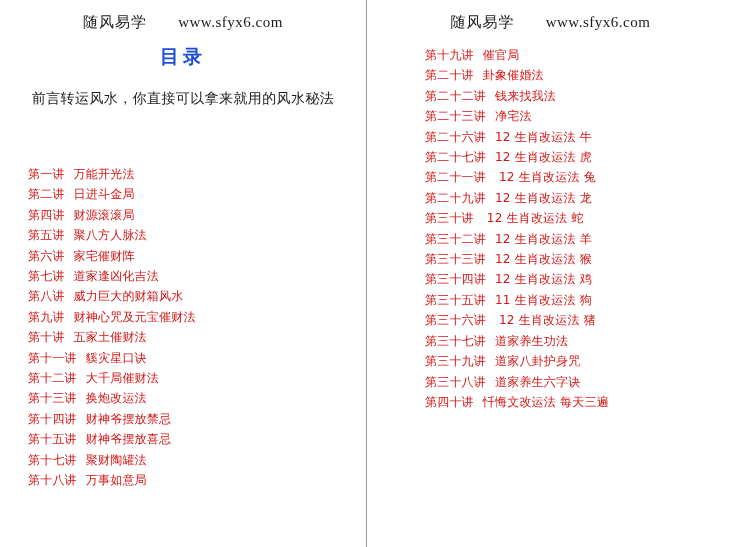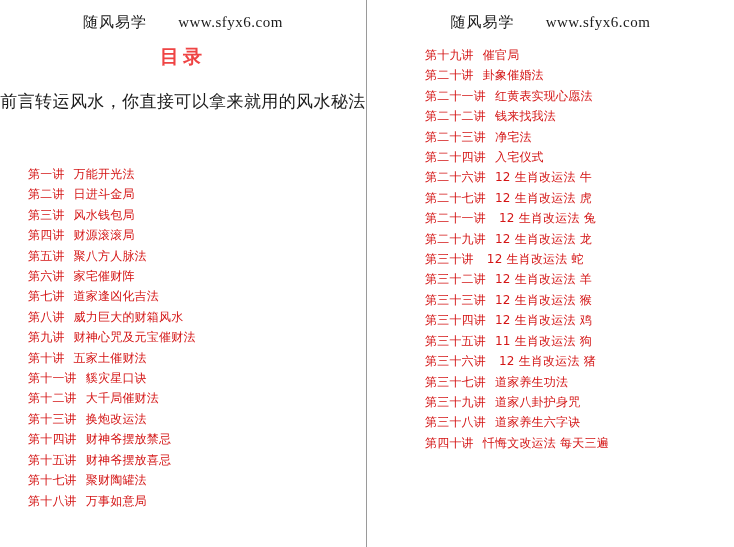--- a/index.html
+++ b/index.html
@@ -65,30 +65,30 @@
     letter-spacing: 0.5px;
   }
   .title {
     position: absolute;
     top: 44px;
     left: 0;
     width: 100%;
     text-align: center;
     font-size: 19px;
     font-weight: bold;
-    color: #ef4444;
+    color: #1d4ed8;
     letter-spacing: 4px;
   }
   .subtitle {
     position: absolute;
     top: 90px;
     left: 0;
     width: 100%;
     text-align: center;
-    font-size: 17px;
+    font-size: 14px;
     color: #1a1a1a;
     letter-spacing: 0.4px;
   }
   .toc {
     position: absolute;
     left: 28px;
     right: 10px;
   }
   .toc-left {
     top: 128px;
@@ -126,21 +126,20 @@
   <div class="col col-left">
     <div class="header">
       <span class="brand">随风易学</span>
       <span class="site">www.sfyx6.com</span>
     </div>
     <div class="title">目录</div>
     <div class="subtitle">前言转运风水，你直接可以拿来就用的风水秘法</div>
     <div class="toc toc-left">
       <div class="toc-item"><span class="num">第一讲</span><span class="sep"></span><span class="txt">万能开光法</span></div>
       <div class="toc-item"><span class="num">第二讲</span><span class="sep"></span><span class="txt">日进斗金局</span></div>
-      <div class="toc-item"><span class="num">第三讲</span><span class="sep"></span><span class="txt">风水钱包局</span></div>
       <div class="toc-item"><span class="num">第四讲</span><span class="sep"></span><span class="txt">财源滚滚局</span></div>
       <div class="toc-item"><span class="num">第五讲</span><span class="sep"></span><span class="txt">聚八方人脉法</span></div>
       <div class="toc-item"><span class="num">第六讲</span><span class="sep"></span><span class="txt">家宅催财阵</span></div>
       <div class="toc-item"><span class="num">第七讲</span><span class="sep"></span><span class="txt">道家逢凶化吉法</span></div>
       <div class="toc-item"><span class="num">第八讲</span><span class="sep"></span><span class="txt">威力巨大的财箱风水</span></div>
       <div class="toc-item"><span class="num">第九讲</span><span class="sep"></span><span class="txt">财神心咒及元宝催财法</span></div>
       <div class="toc-item"><span class="num">第十讲</span><span class="sep"></span><span class="txt">五家土催财法</span></div>
       <div class="toc-item"><span class="num">第十一讲</span><span class="sep"></span><span class="txt">貕灾星口诀</span></div>
       <div class="toc-item"><span class="num">第十二讲</span><span class="sep"></span><span class="txt">大千局催财法</span></div>
       <div class="toc-item"><span class="num">第十三讲</span><span class="sep"></span><span class="txt">换炮改运法</span></div>
@@ -152,24 +151,22 @@
   </div>
 
   <div class="col col-right">
     <div class="header">
       <span class="brand">随风易学</span>
       <span class="site">www.sfyx6.com</span>
     </div>
     <div class="toc toc-right">
       <div class="toc-item"><span class="num">第十九讲</span><span class="sep"></span><span class="txt">催官局</span></div>
       <div class="toc-item"><span class="num">第二十讲</span><span class="sep"></span><span class="txt">卦象催婚法</span></div>
-      <div class="toc-item"><span class="num">第二十一讲</span><span class="sep"></span><span class="txt">红黄表实现心愿法</span></div>
       <div class="toc-item"><span class="num">第二十二讲</span><span class="sep"></span><span class="txt">钱来找我法</span></div>
       <div class="toc-item"><span class="num">第二十三讲</span><span class="sep"></span><span class="txt">净宅法</span></div>
-      <div class="toc-item"><span class="num">第二十四讲</span><span class="sep"></span><span class="txt">入宅仪式</span></div>
       <div class="toc-item"><span class="num">第二十六讲</span><span class="sep"></span><span class="txt">12 生肖改运法  牛</span></div>
       <div class="toc-item"><span class="num">第二十七讲</span><span class="sep"></span><span class="txt">12 生肖改运法  虎</span></div>
       <div class="toc-item"><span class="num">第二十一讲</span><span class="sep"></span><span class="txt">  12 生肖改运法  兔</span></div>
       <div class="toc-item"><span class="num">第二十九讲</span><span class="sep"></span><span class="txt">12 生肖改运法  龙</span></div>
       <div class="toc-item"><span class="num">第三十讲</span><span class="sep"></span><span class="txt">  12 生肖改运法  蛇</span></div>
       <div class="toc-item"><span class="num">第三十二讲</span><span class="sep"></span><span class="txt">12 生肖改运法  羊</span></div>
       <div class="toc-item"><span class="num">第三十三讲</span><span class="sep"></span><span class="txt">12 生肖改运法  猴</span></div>
       <div class="toc-item"><span class="num">第三十四讲</span><span class="sep"></span><span class="txt">12 生肖改运法  鸡</span></div>
       <div class="toc-item"><span class="num">第三十五讲</span><span class="sep"></span><span class="txt">11 生肖改运法  狗</span></div>
       <div class="toc-item"><span class="num">第三十六讲</span><span class="sep"></span><span class="txt">  12 生肖改运法  猪</span></div>

